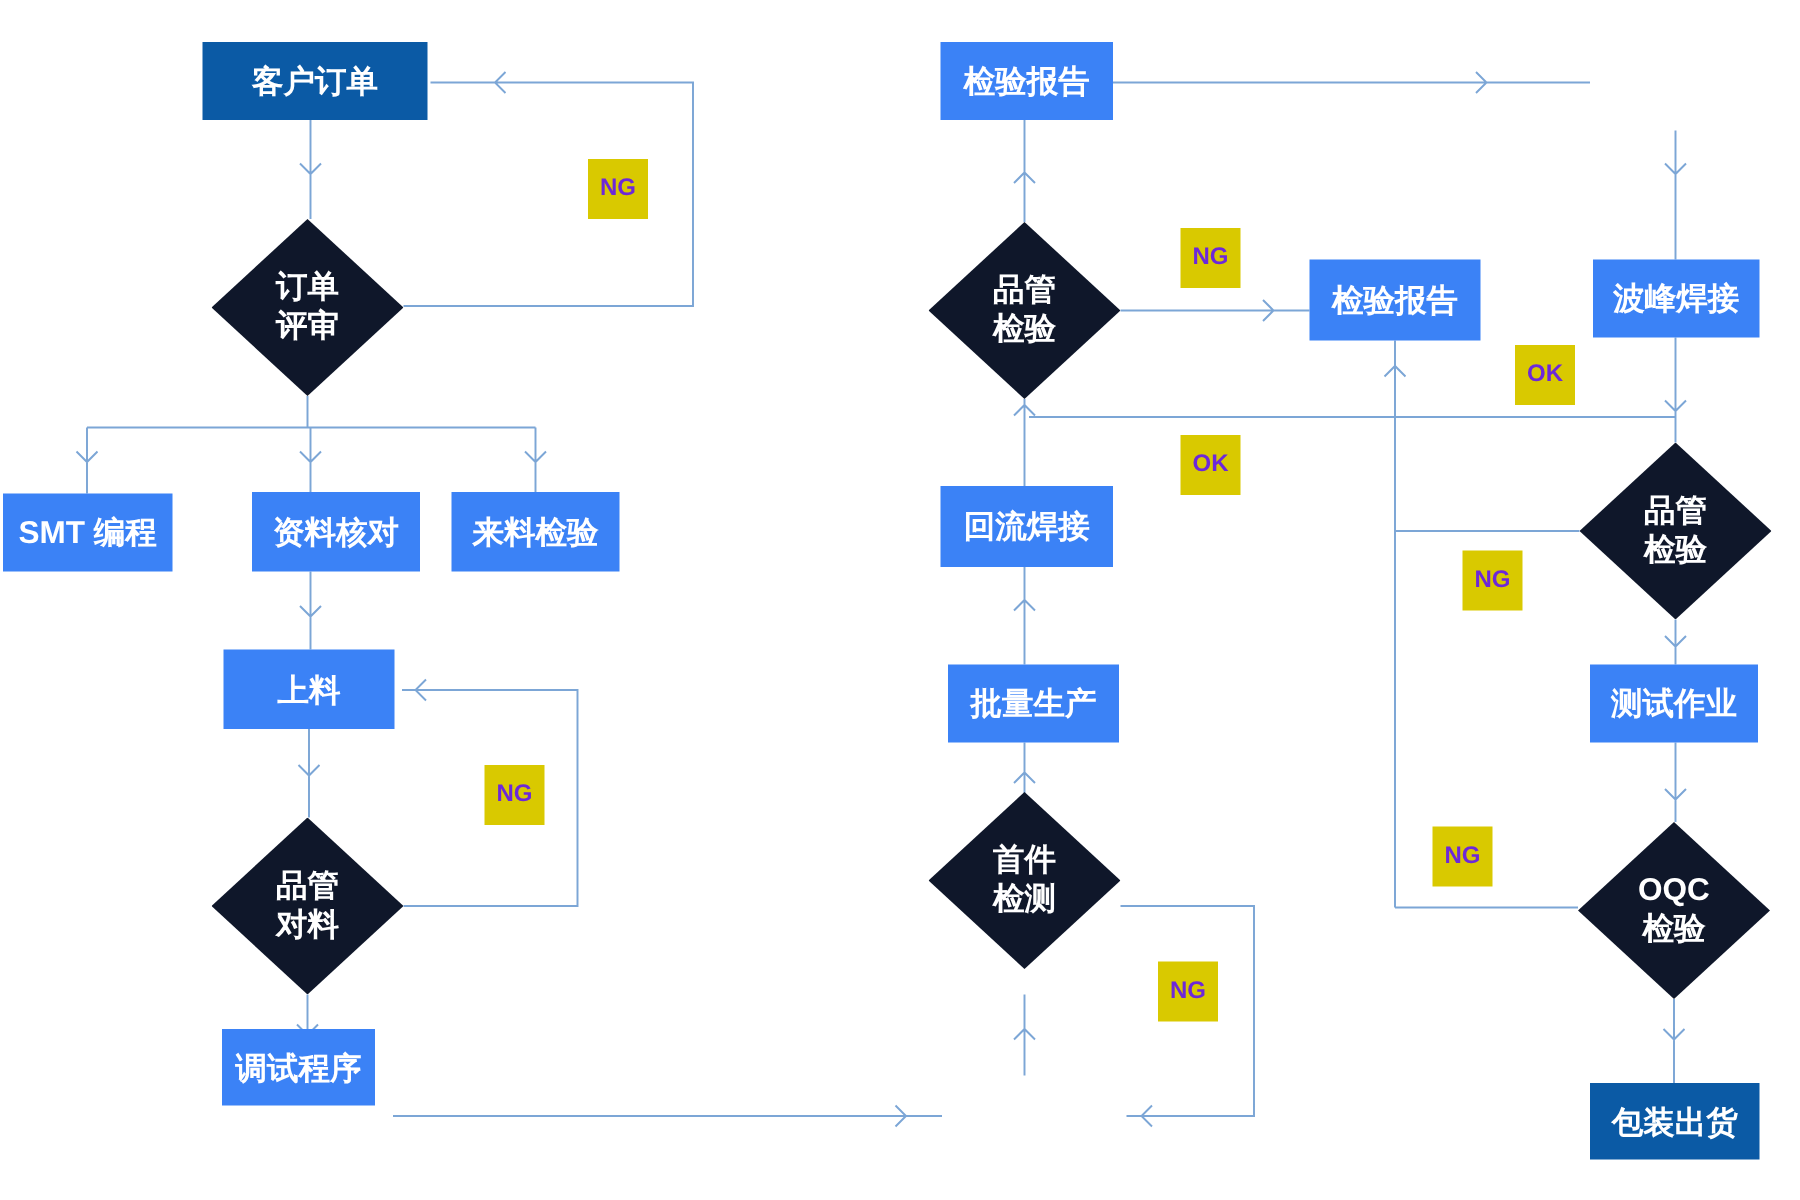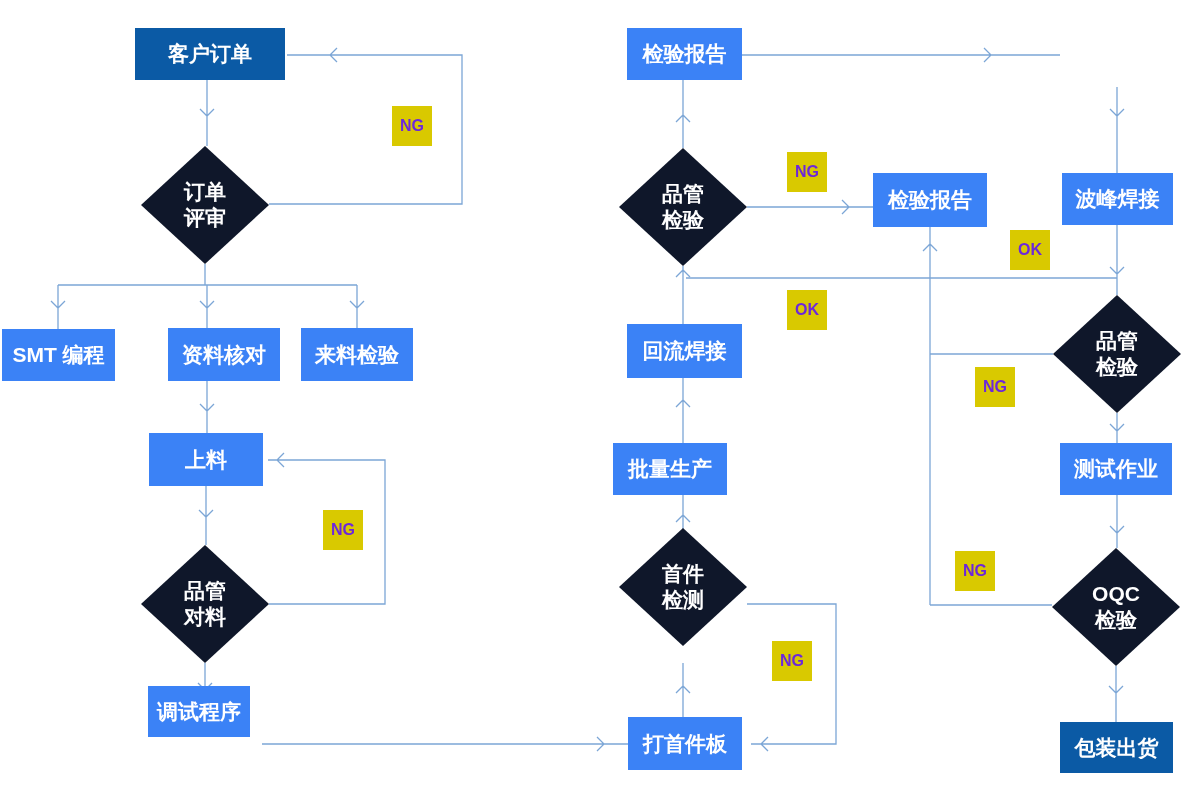--- a/index.html
+++ b/index.html
@@ -79,30 +79,27 @@
 
   <div class="node decision" style="left:141px;top:545px;width:128px;height:118px">
     <span>品管</span>
     <span>对料</span>
   </div>
 
   <div class="node process" style="left:148px;top:686px;width:102px;height:51px">
     <span>调试程序</span>
   </div>
 
-  <div class="node process" style="left:628px;top:717px;width:114px;height:53px">
-    <span>打首件板</span>
-  </div>
 
   <div class="node decision" style="left:619px;top:528px;width:128px;height:118px">
     <span>首件</span>
     <span>检测</span>
   </div>
 
-  <div class="node process" style="left:613px;top:443px;width:114px;height:52px">
+  <div class="node process" style="left:632px;top:443px;width:114px;height:52px">
     <span>批量生产</span>
   </div>
 
   <div class="node process" style="left:627px;top:324px;width:115px;height:54px">
     <span>回流焊接</span>
   </div>
 
   <div class="node decision" style="left:619px;top:148px;width:128px;height:118px">
     <span>品管</span>
     <span>检验</span>

